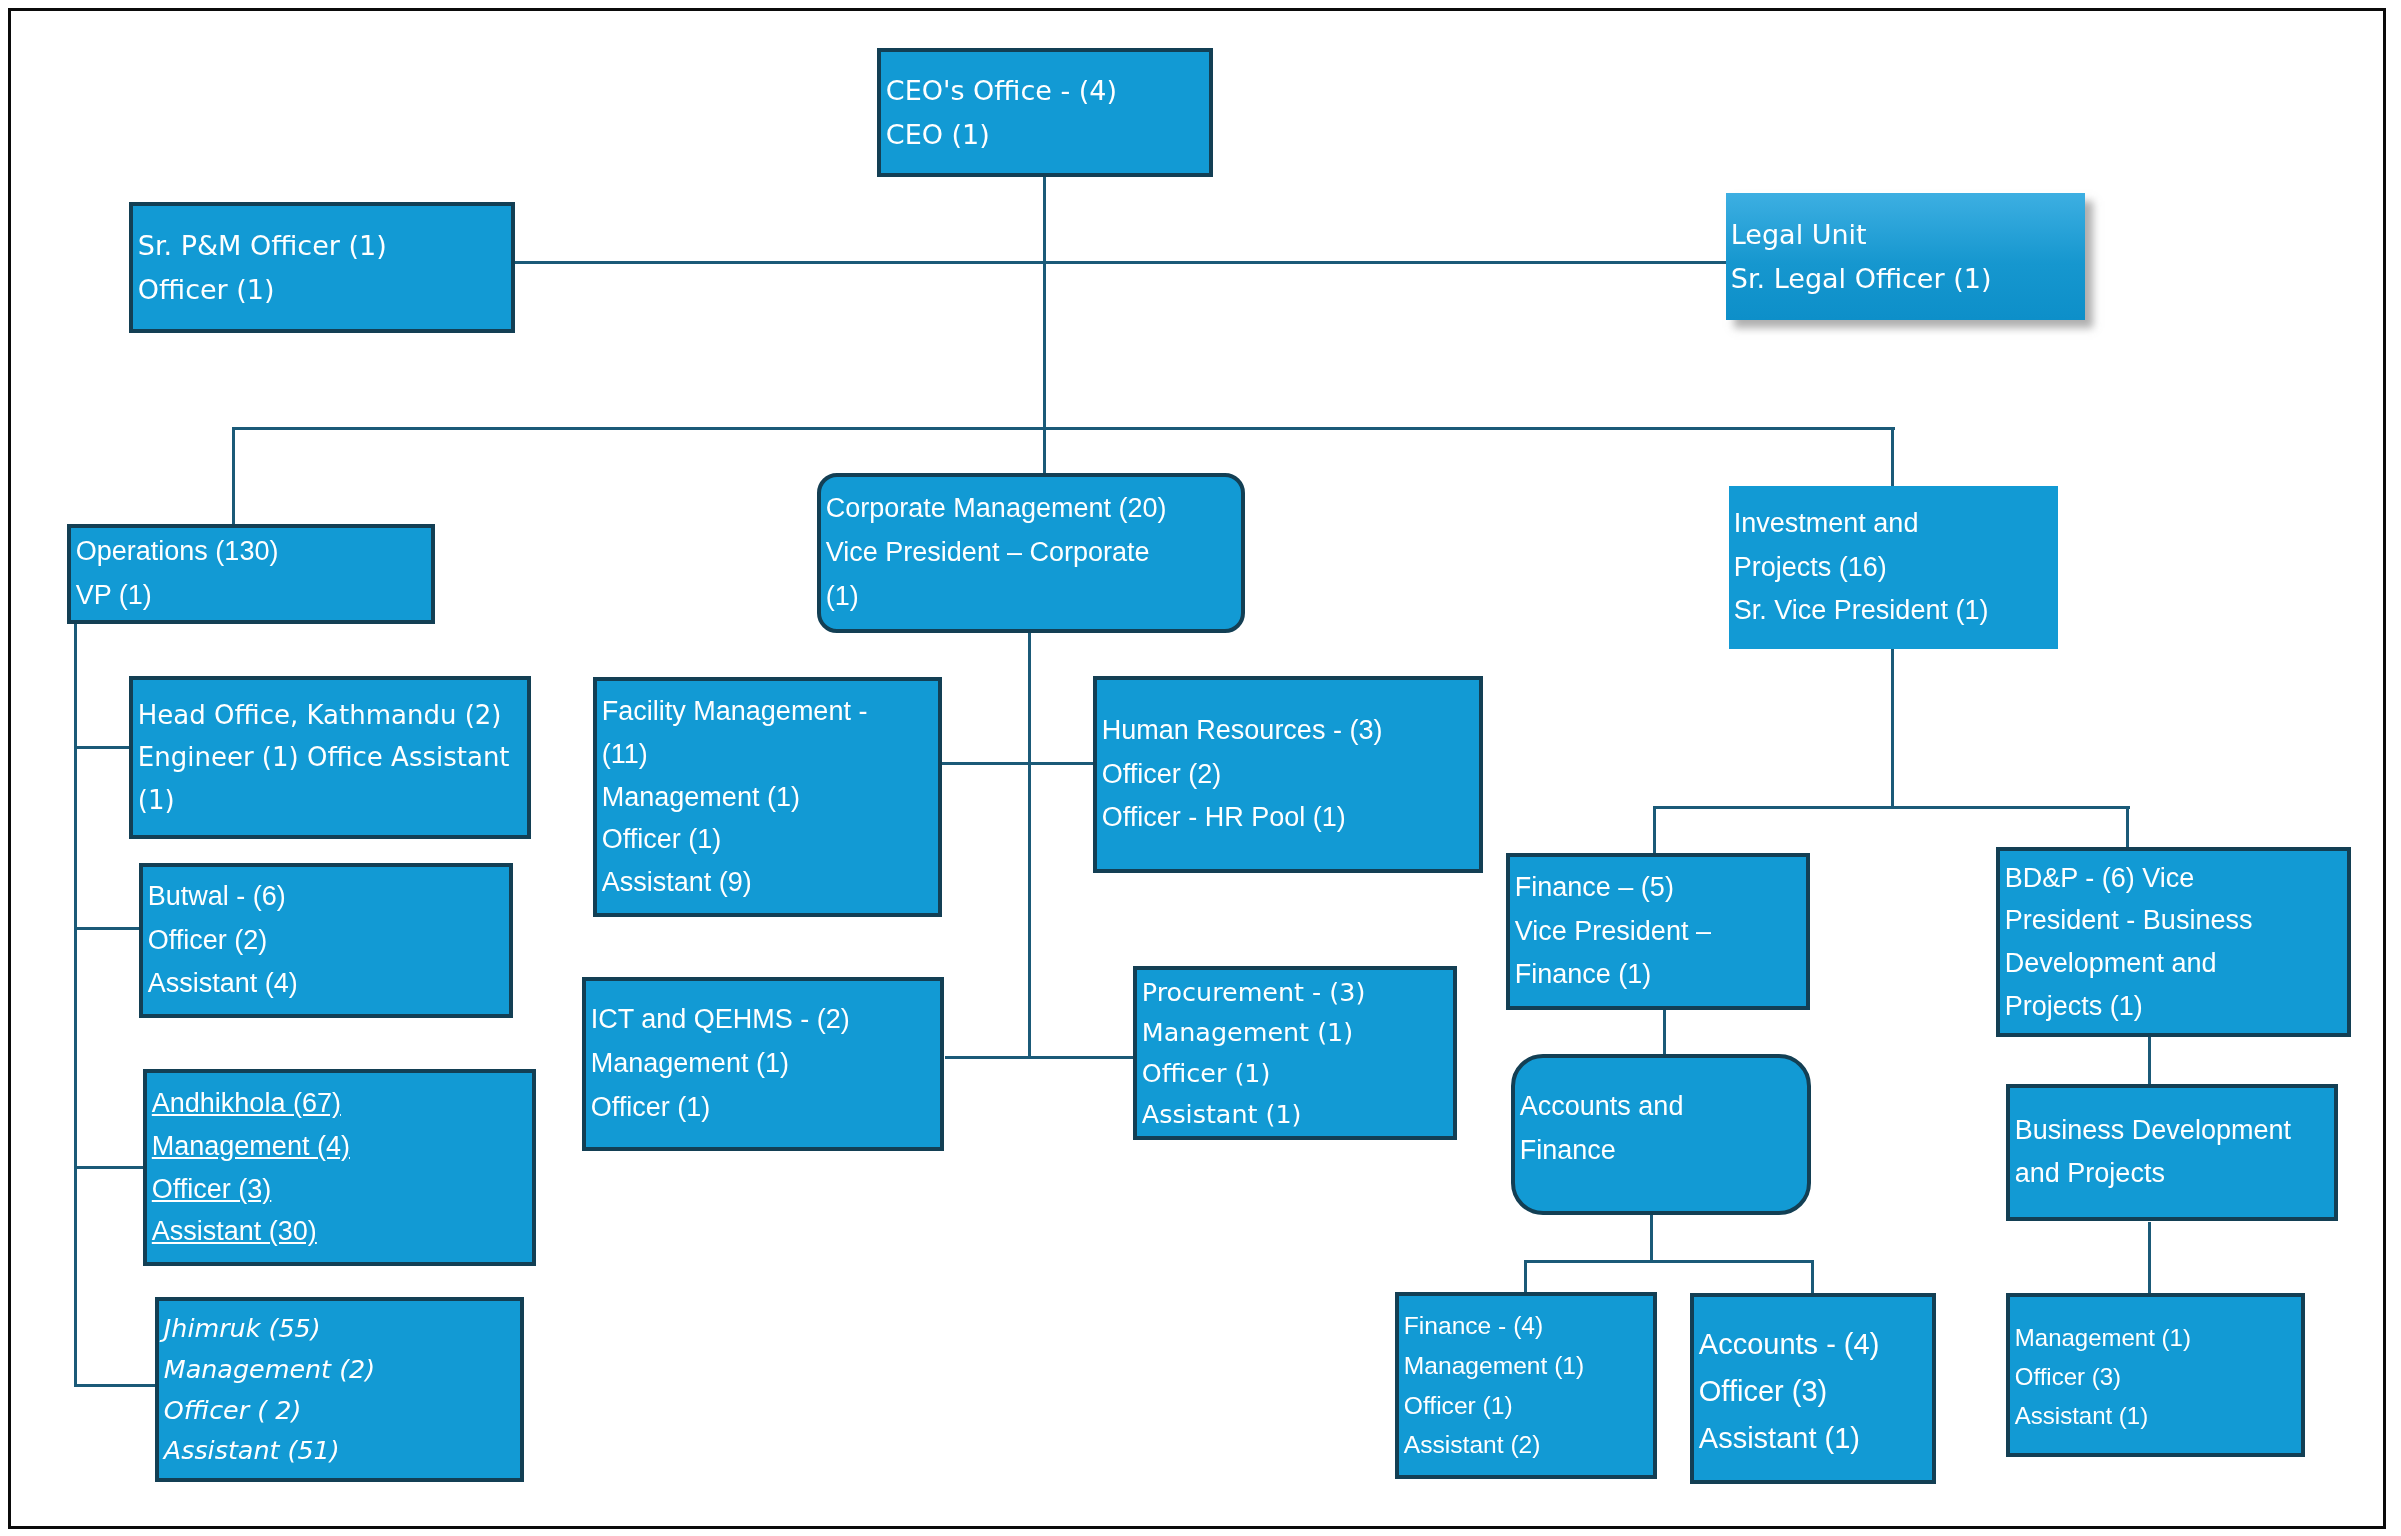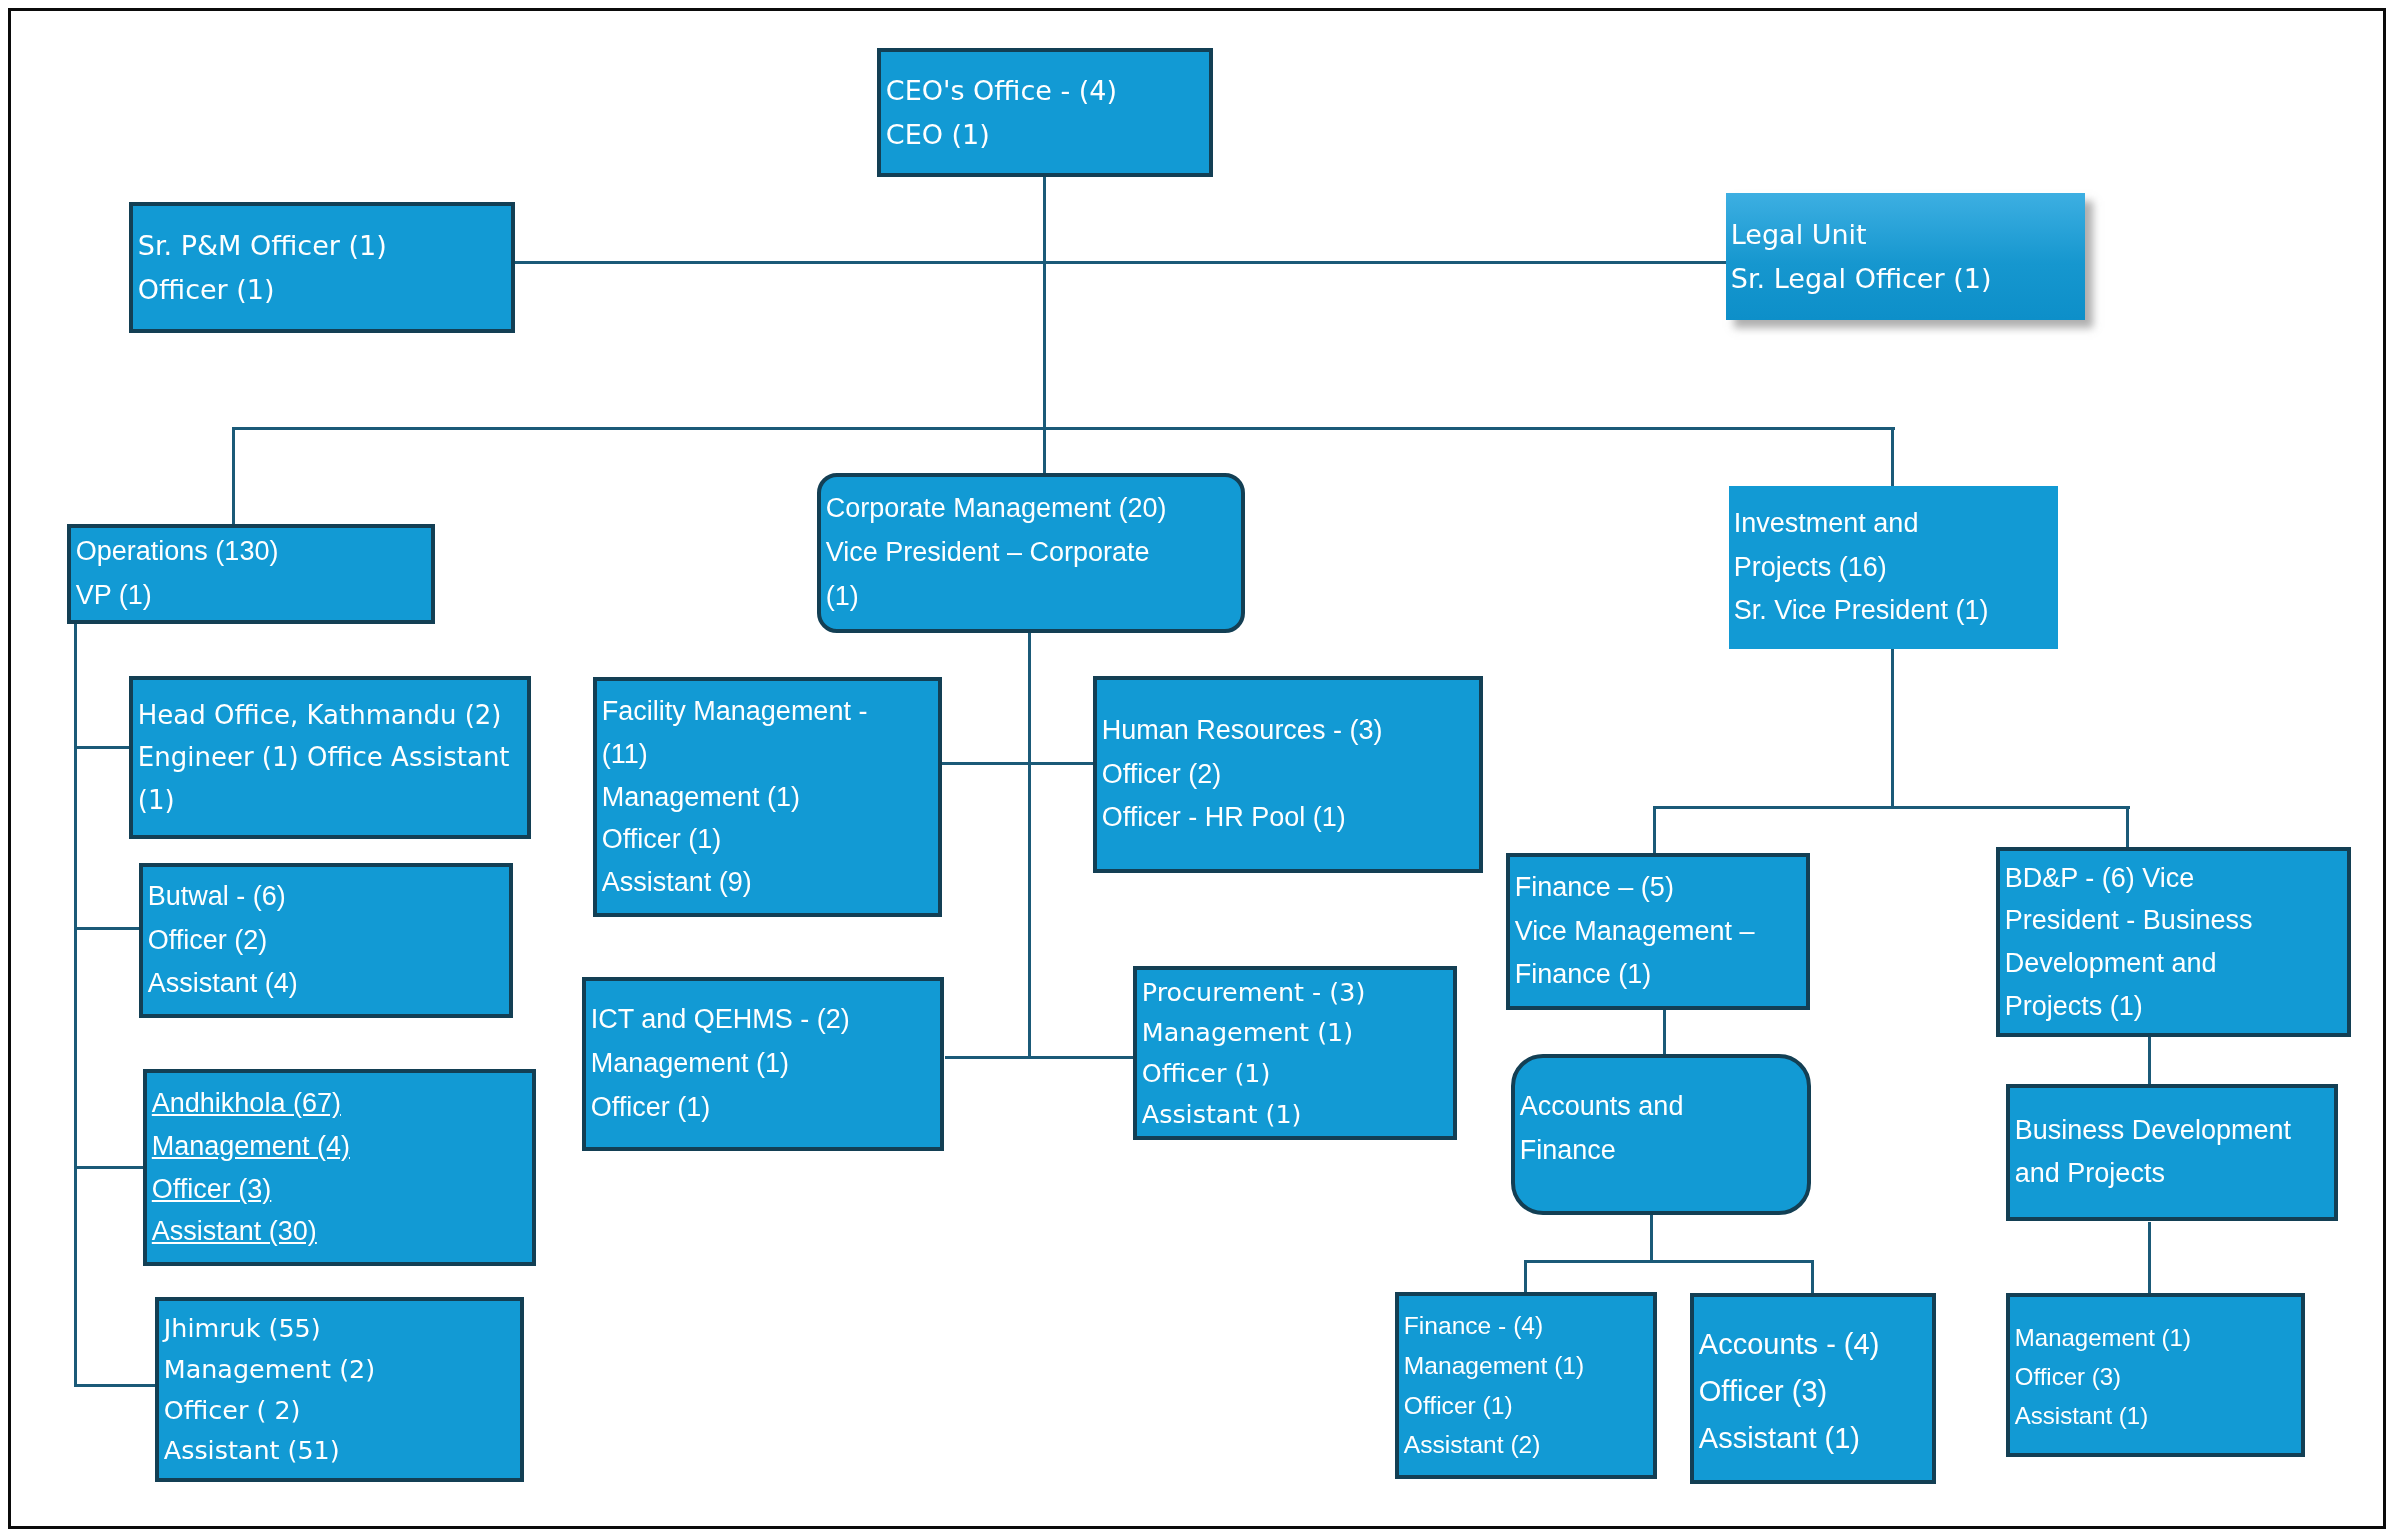--- a/index.html
+++ b/index.html
@@ -130,30 +130,30 @@
     <div class="bl">Assistant (1)</div>
   </div>
 
   <div class="box f-gro" style="left:143px;top:1069px;width:393px;height:197px;line-height:1.58;text-decoration:underline;">
     <div class="bl">Andhikhola (67)</div>
     <div class="bl">Management (4)</div>
     <div class="bl">Officer (3)</div>
     <div class="bl">Assistant (30)</div>
   </div>
 
-  <div class="box f-geo" style="left:155px;top:1297px;width:369px;height:185px;font-size:25.4px;line-height:1.6;">
+  <div class="box f-geo" style="left:155px;top:1297px;width:369px;height:185px;font-size:25.4px;line-height:1.6;font-style:italic;">
     <div class="bl">Jhimruk (55)</div>
     <div class="bl">Management (2)</div>
     <div class="bl">Officer ( 2)</div>
     <div class="bl">Assistant (51)</div>
   </div>
 
   <div class="box f-gro" style="left:1506px;top:853px;width:304px;height:157px;">
     <div class="bl">Finance – (5)</div>
-    <div class="bl">Vice Management –</div>
+    <div class="bl">Vice President –</div>
     <div class="bl">Finance (1)</div>
   </div>
 
   <div class="box f-gro" style="left:1511px;top:1054px;width:300px;height:161px;justify-content:flex-start;padding-top:27px;border-radius:32px;">
     <div class="bl">Accounts and</div>
     <div class="bl">Finance</div>
   </div>
 
   <div class="box f-gro" style="left:1996px;top:847px;width:355px;height:190px;line-height:1.58;">
     <div class="bl">BD&amp;P  - (6) Vice</div>

